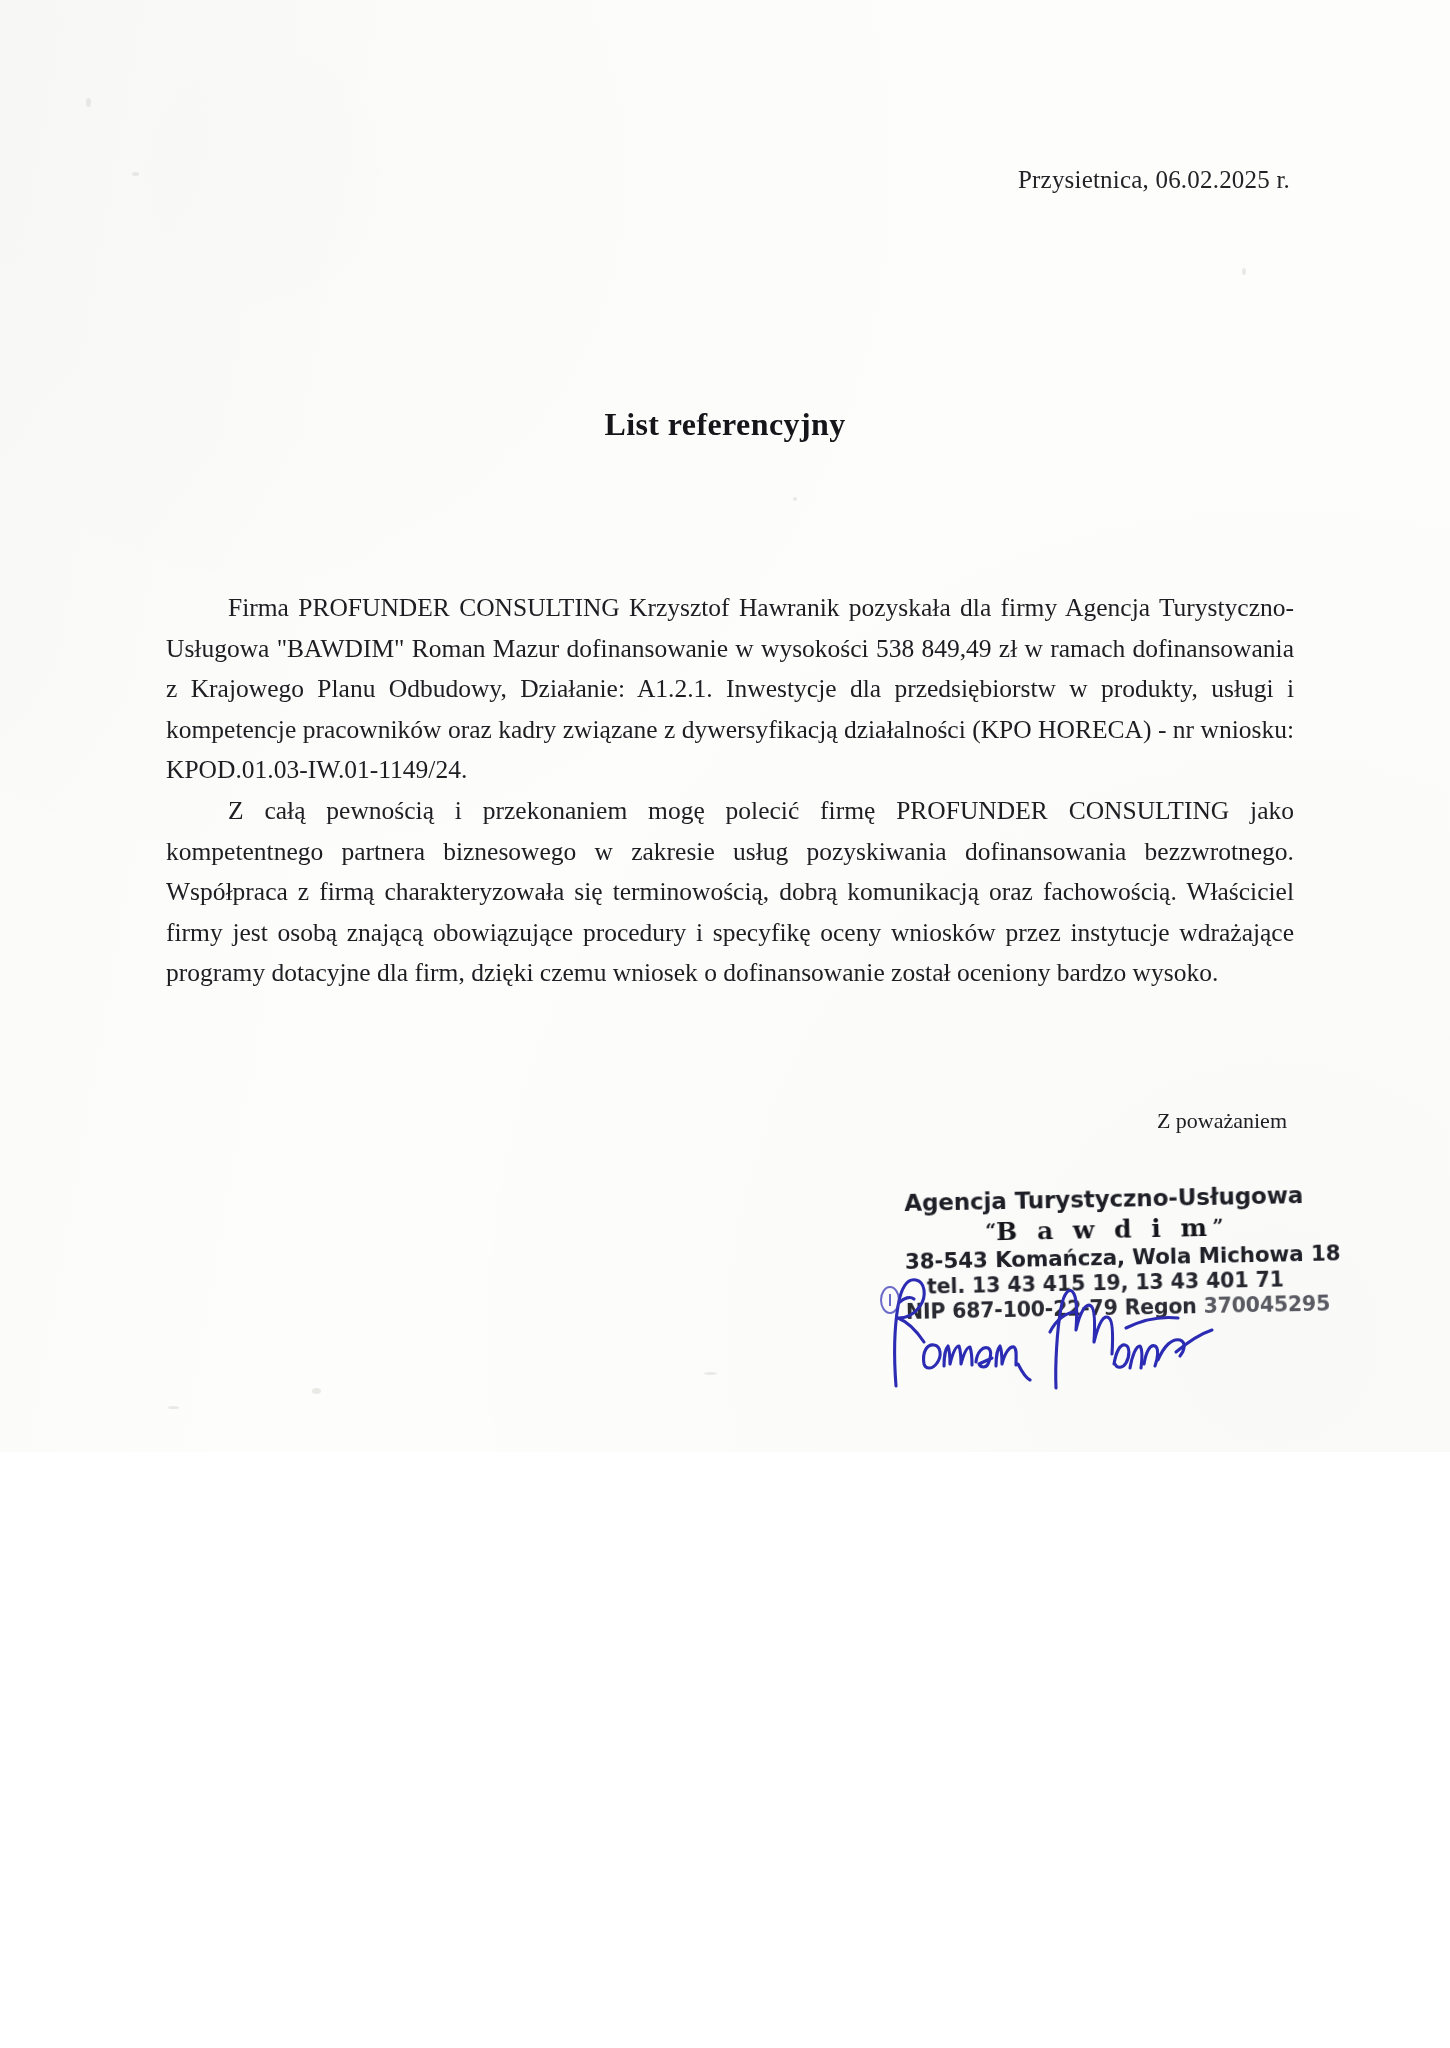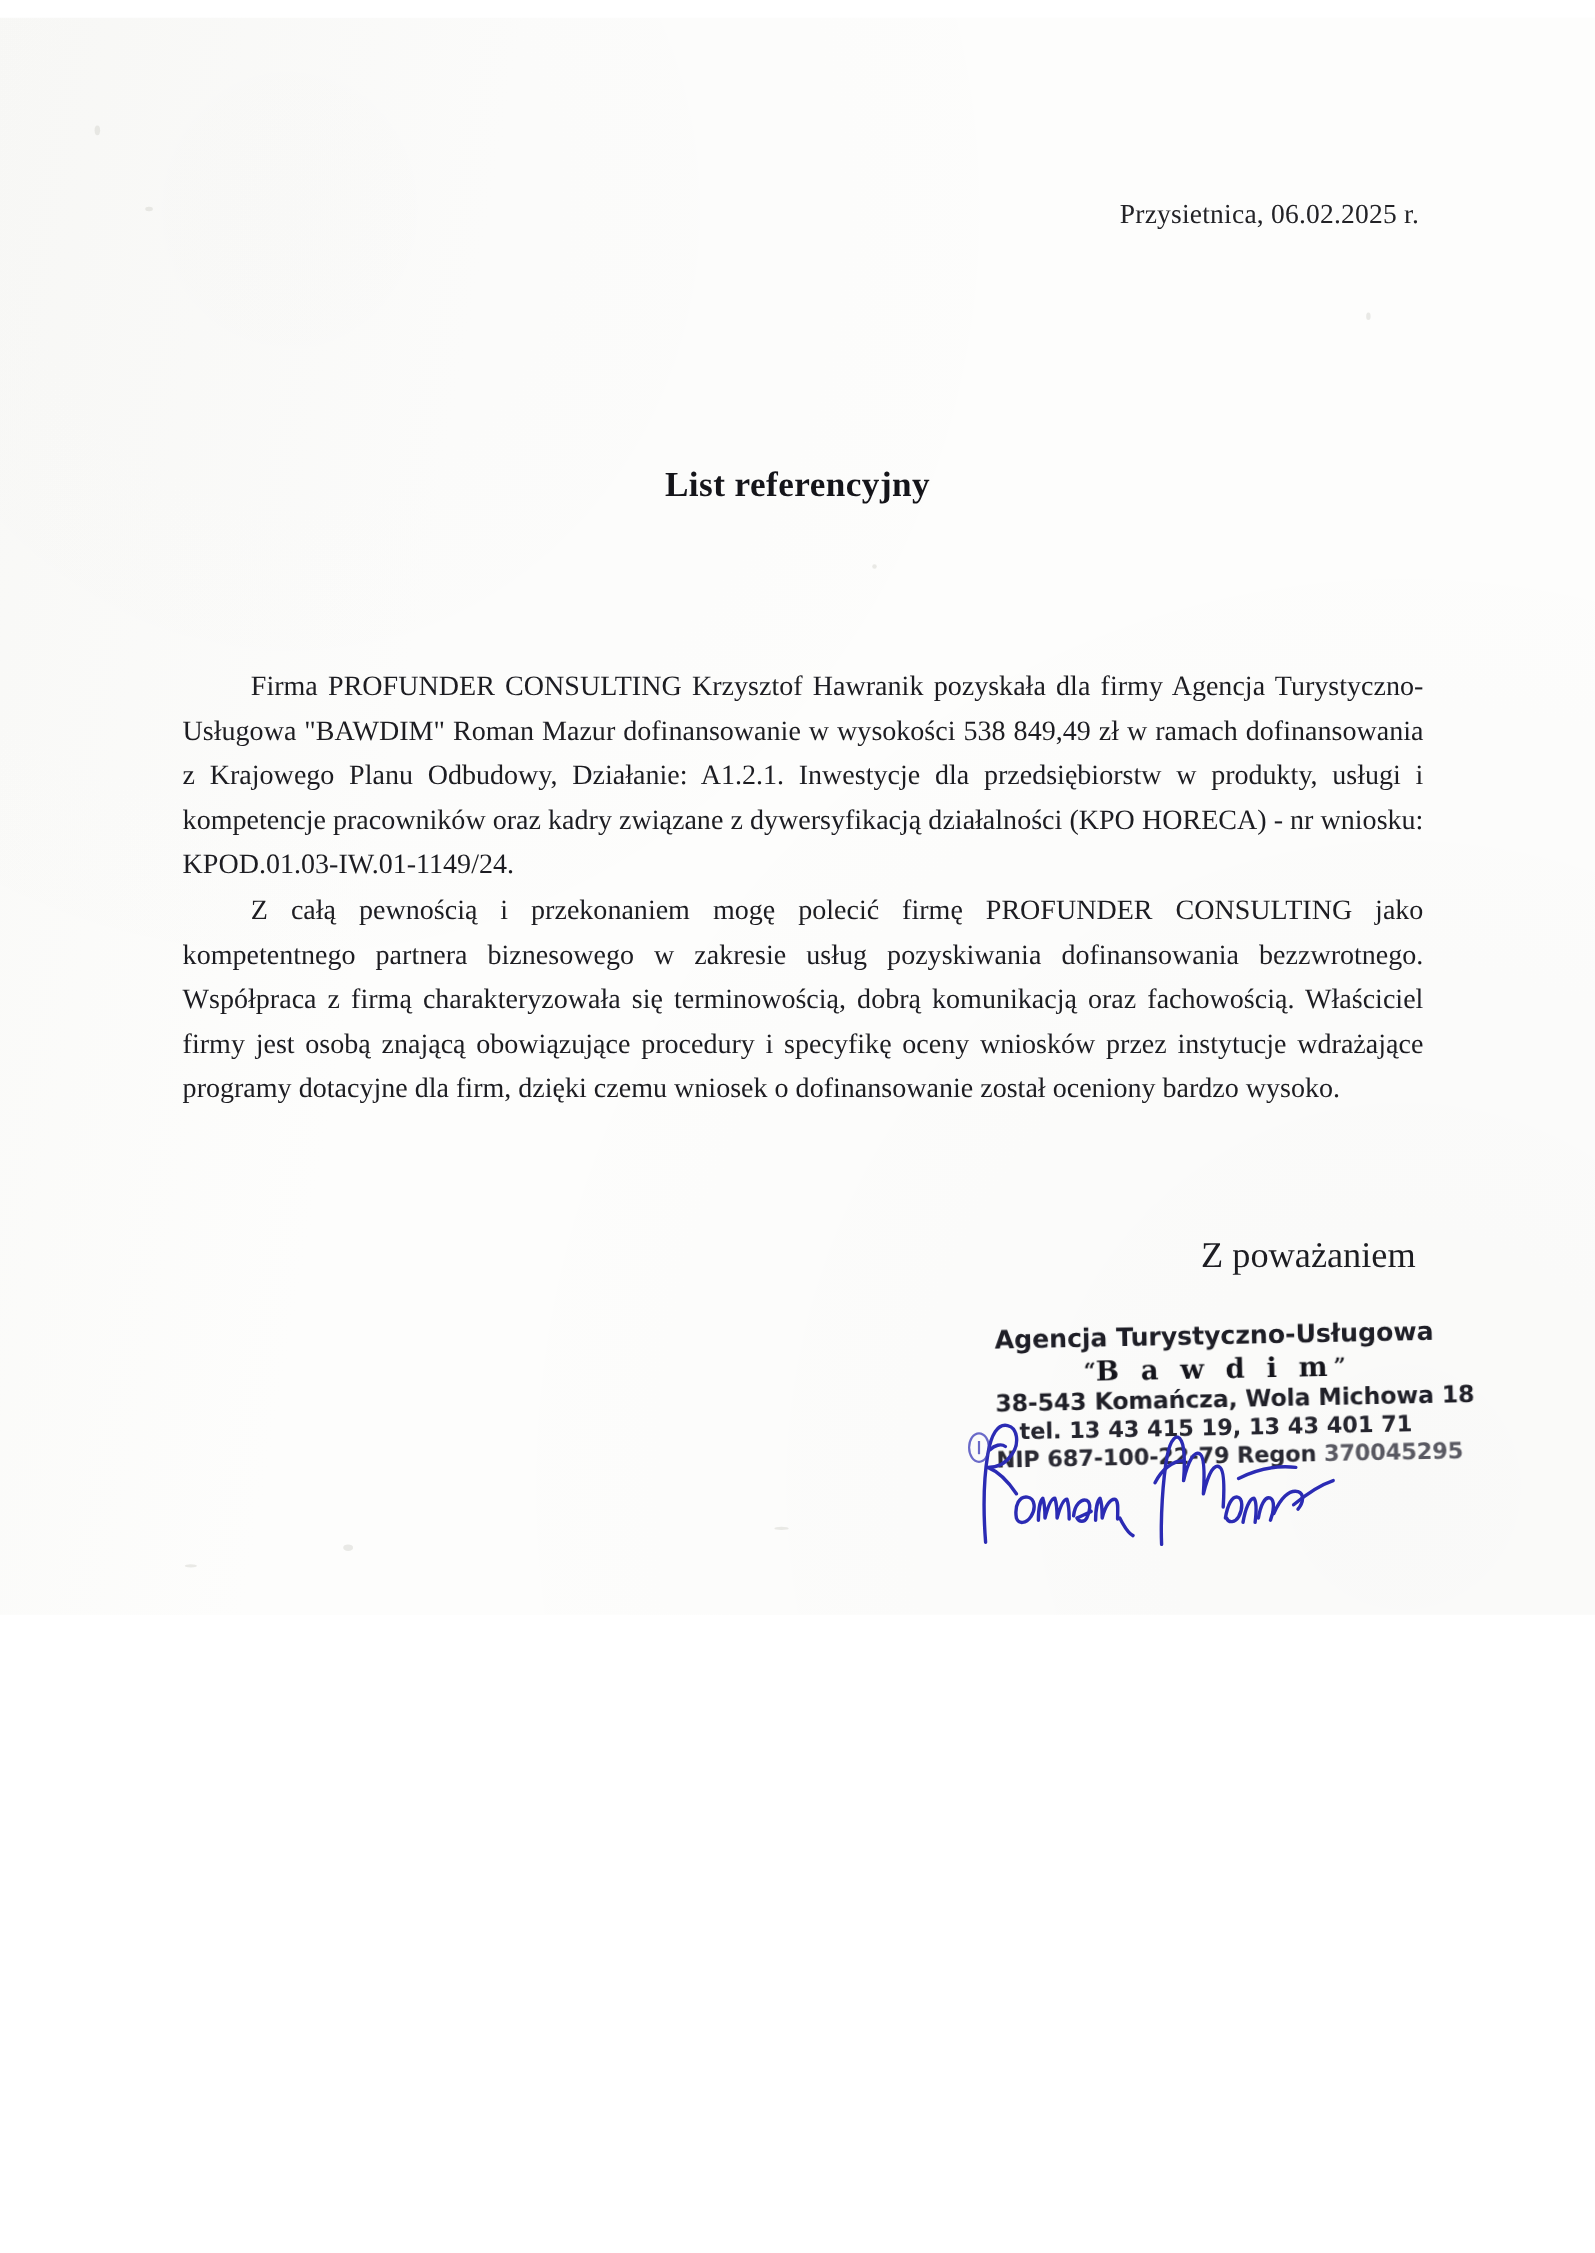--- a/index.html
+++ b/index.html
@@ -6,21 +6,21 @@
   html, body {
     margin: 0;
     padding: 0;
     background: #ffffff;
   }
 
   .page {
     position: relative;
     width: 1450px;
     height: 1452px;
-    margin: 16px auto;
+    margin: 0 auto;
     background: #fdfdfc;
     overflow: hidden;
     font-family: "Liberation Serif", "DejaVu Serif", serif;
     color: #1b1b1f;
   }
 
   
   .scan-tint {
     position: absolute;
     inset: 0;
@@ -84,21 +84,21 @@
 
   .para + .para {
     margin-top: 0;
   }
 
   
   .closing {
     position: absolute;
     top: 1108px;
     right: 163px;
-    font-size: 33px;
+    font-size: 22px;
     color: #1d1d22;
     white-space: nowrap;
   }
 
   
   .stamp {
     position: absolute;
     top: 1186px;
     left: 904px;
     width: 400px;

